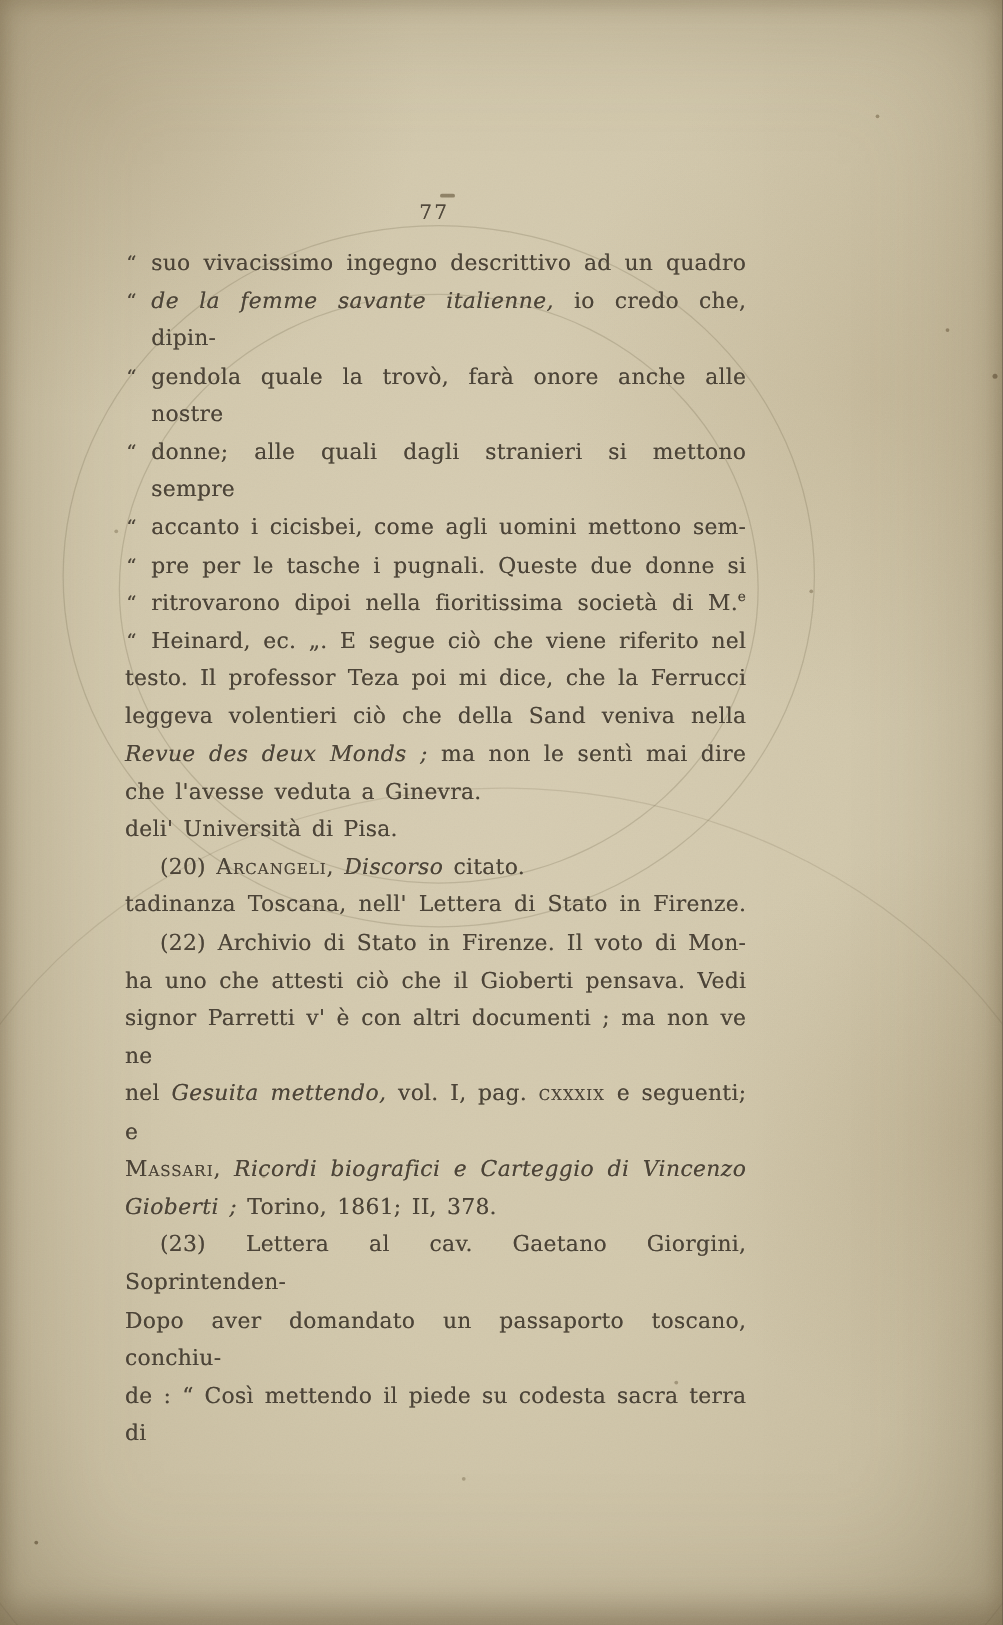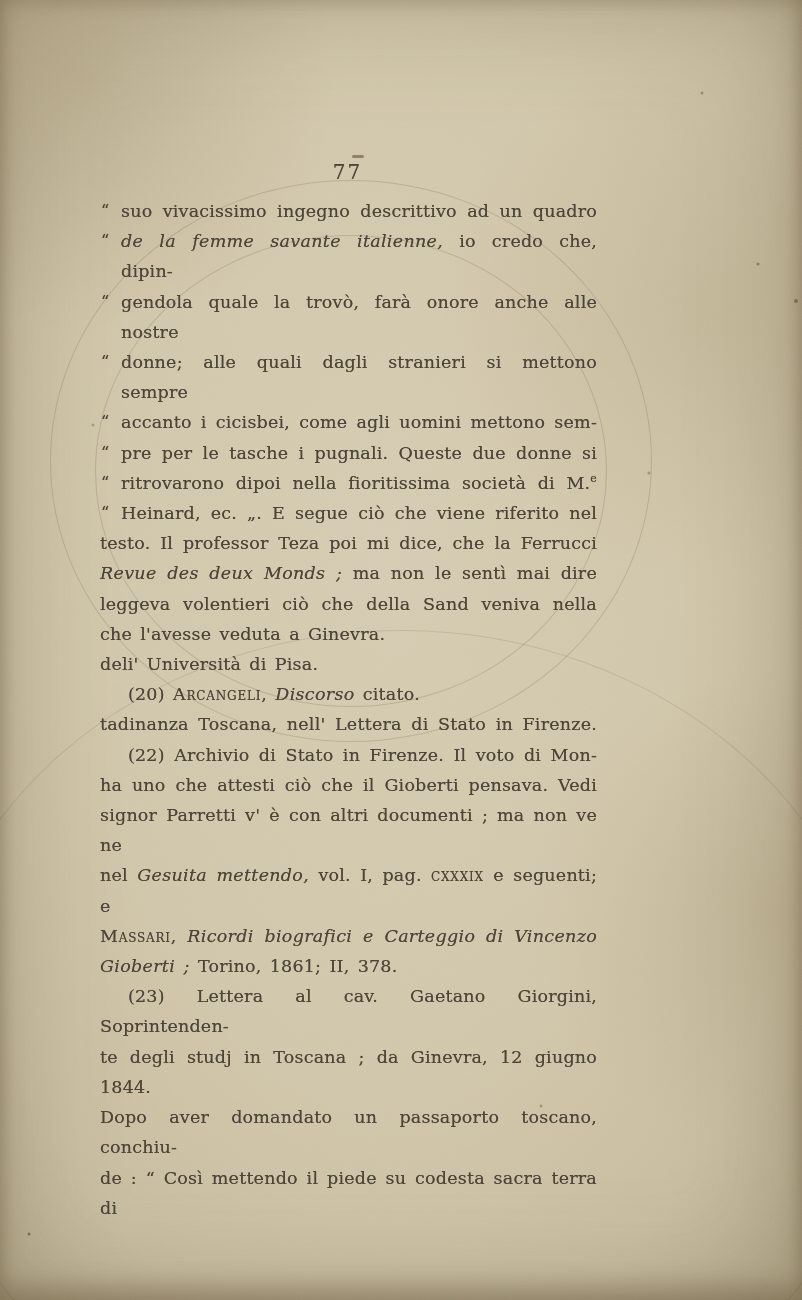--- a/index.html
+++ b/index.html
@@ -42,21 +42,21 @@
       210px 940px 0 0.5px rgba(95,80,52,0.35);
   }
   #smudge-mark {
     position: absolute; left: 352px; top: 155px; width: 12px; height: 3px;
     background: rgba(88,72,45,0.55); border-radius: 2px; filter: blur(0.5px);
   }
   #page-number {
     position: absolute;
     left: 100px; top: 160px; width: 495px;
     text-align: center;
-    font-size: 20px;
+    font-size: 16px;
     letter-spacing: 2px;
     color: #50483c;
     text-shadow: 0 0 0.5px rgba(80,70,55,0.7);
   }
   #text-block {
     position: absolute;
     left: 100px; top: 196px; width: 497px;
     font-size: 17.5px;
     line-height: 30.2px;
     color: #4c4438;
@@ -97,31 +97,30 @@
   <div id="text-block">
       <div class="line j q"><span class="qmark">“</span><span>suo vivacissimo ingegno descrittivo ad un quadro</span></div>
       <div class="line j q"><span class="qmark">“</span><span class="i">de la femme savante italienne,</span><span> io credo che, dipin-</span></div>
       <div class="line j q"><span class="qmark">“</span><span>gendola quale la trovò, farà onore anche alle nostre</span></div>
       <div class="line j q"><span class="qmark">“</span><span>donne; alle quali dagli stranieri si mettono sempre</span></div>
       <div class="line j q"><span class="qmark">“</span><span>accanto i cicisbei, come agli uomini mettono sem-</span></div>
       <div class="line j q"><span class="qmark">“</span><span>pre per le tasche i pugnali. Queste due donne si</span></div>
       <div class="line j q"><span class="qmark">“</span><span>ritrovarono dipoi nella fioritissima società di M.</span><span class="sup">e</span></div>
       <div class="line j q"><span class="qmark">“</span><span>Heinard, ec. „. E segue ciò che viene riferito nel</span></div>
       <div class="line j"><span>testo. Il professor Teza poi mi dice, che la Ferrucci</span></div>
+      <div class="line j"><span>leggeva volentieri ciò che della Sand veniva nella</span></div>
       <div class="line j"><span class="i">Revue des deux Monds ;</span><span> ma non le sentì mai dire</span></div>
-      <div class="line j"><span>leggeva volentieri ciò che della Sand veniva nella</span></div>
       <div class="line"><span>che l'avesse veduta a Ginevra.</span></div>
       <div class="line"><span>deli' Università di Pisa.</span></div>
       <div class="line ind"><span>(20) </span><span class="sc">Arcangeli</span><span>, </span><span class="i">Discorso</span><span> citato.</span></div>
       <div class="line j"><span>tadinanza Toscana, nell' Lettera di Stato in Firenze.</span></div>
       <div class="line j ind"><span>(22) Archivio di Stato in Firenze. Il voto di Mon-</span></div>
       <div class="line j"><span>ha uno che attesti ciò che il Gioberti pensava. Vedi</span></div>
       <div class="line j"><span>signor Parretti v' è con altri documenti ; ma non ve ne</span></div>
       <div class="line j"><span>nel </span><span class="i">Gesuita mettendo,</span><span> vol. I, pag. </span><span class="sc">cxxxix</span><span> e seguenti; e</span></div>
       <div class="line j"><span class="sc">Massari</span><span>, </span><span class="i">Ricordi biografici e Carteggio di Vincenzo</span></div>
       <div class="line"><span class="i">Gioberti ;</span><span> Torino, 1861; II, 378.</span></div>
       <div class="line j ind"><span>(23) Lettera al cav. Gaetano Giorgini, Soprintenden-</span></div>
-      <div class="line j"><span>te degli studj in Toscana ; da Ginevra, 12 giugno 1844.</span></div>
       <div class="line j"><span>Dopo aver domandato un passaporto toscano, conchiu-</span></div>
       <div class="line j"><span>de : “ Così mettendo il piede su codesta sacra terra di</span></div>
     </div>
 
 </div>
 
 </body></html>

